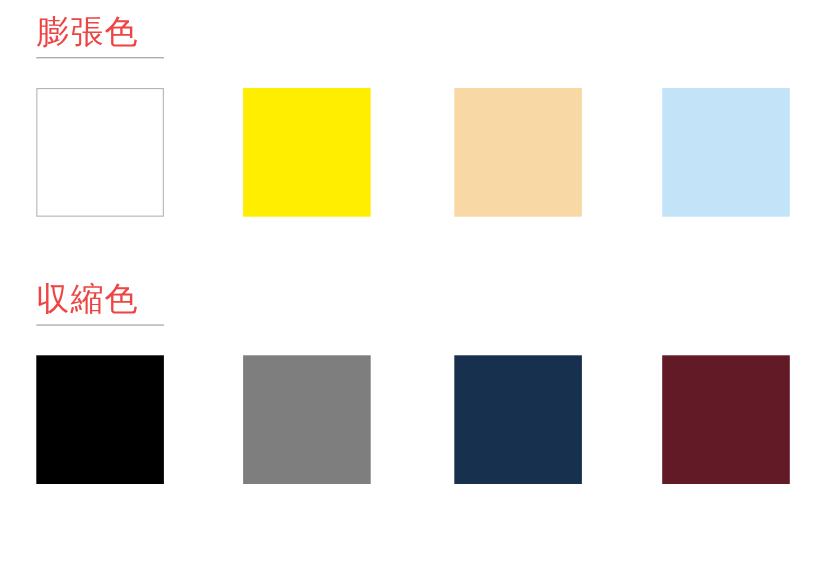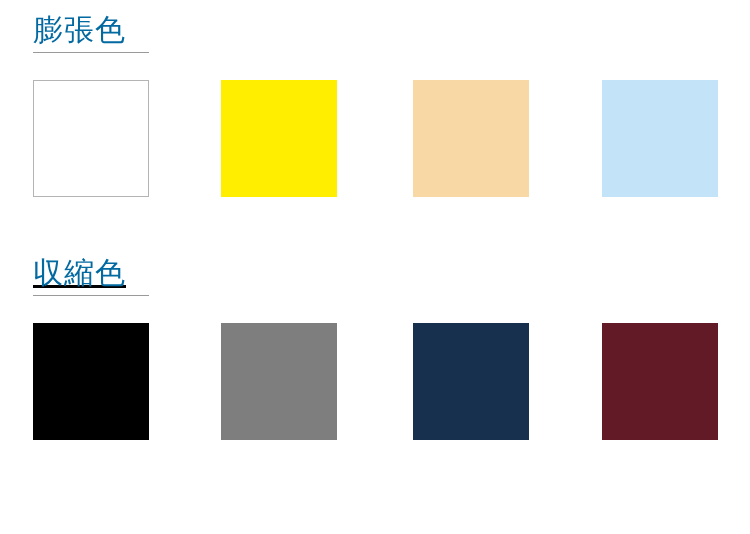--- a/index.html
+++ b/index.html
@@ -40,21 +40,21 @@
     box-sizing: border-box;
     border-bottom: 1.5px solid #9a9a9a;
     padding-bottom: 4px;
   }
 
   .section-heading-text {
     display: block;
     font-size: 30px;
     line-height: 36px;
     letter-spacing: 1px;
-    color: #0369a1;
+    color: #ef4444;
     font-weight: 400;
     white-space: nowrap;
   }
 
   .swatch-row {
     position: absolute;
     left: 0;
     top: 80px;
     width: 750px;
     height: 117px;
@@ -88,21 +88,21 @@
     </div>
     <div class="swatch-row">
       <div class="swatch col-0 outlined" style="background-color: rgb(255, 255, 255);"></div>
       <div class="swatch col-1" style="background-color: rgb(255, 238, 0);"></div>
       <div class="swatch col-2" style="background-color: rgb(248, 217, 166);"></div>
       <div class="swatch col-3" style="background-color: rgb(195, 228, 248);"></div>
     </div>
   </div>
 
   <div class="section section-contraction">
-    <div class="section-heading" style="border-bottom-color: rgb(154, 154, 154); text-decoration: underline;">
+    <div class="section-heading" style="border-bottom-color: rgb(154, 154, 154);">
       <span class="section-heading-text">収縮色</span>
     </div>
     <div class="swatch-row">
       <div class="swatch col-0" style="background-color: rgb(0, 0, 0);"></div>
       <div class="swatch col-1" style="background-color: rgb(126, 126, 126);"></div>
       <div class="swatch col-2" style="background-color: rgb(23, 48, 78);"></div>
       <div class="swatch col-3" style="background-color: rgb(97, 26, 38);"></div>
     </div>
   </div>
 

